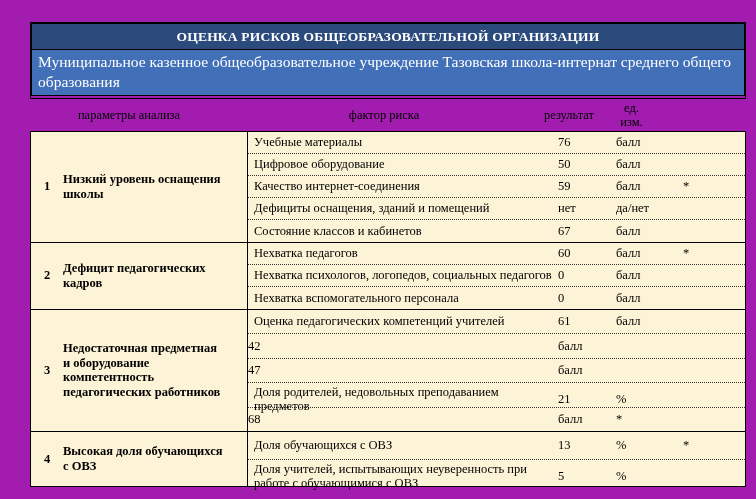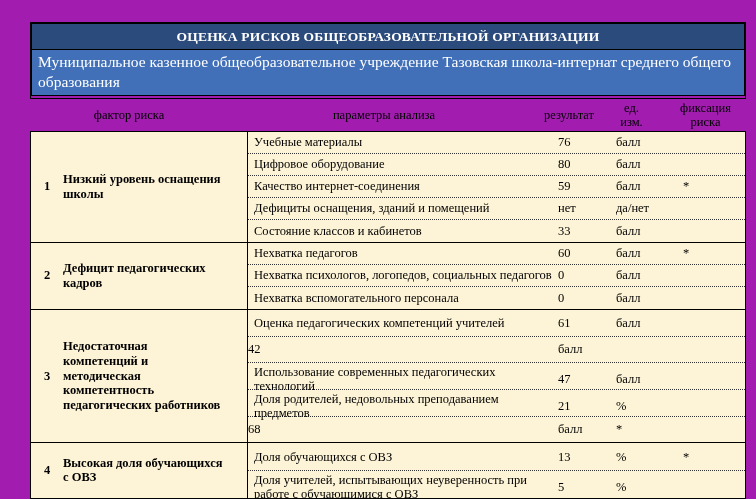--- a/index.html
+++ b/index.html
@@ -49,65 +49,63 @@
 
 <div class="page">
   <div class="sheet">
 
     <div class="header-box">
       <div class="title-bar">ОЦЕНКА РИСКОВ ОБЩЕОБРАЗОВАТЕЛЬНОЙ ОРГАНИЗАЦИИ</div>
       <div class="org-bar">Муниципальное казенное общеобразовательное учреждение Тазовская школа-интернат среднего общего образования</div>
     </div>
 
     <div class="col-header">
+      <div class="ch">параметры анализа</div>
       <div class="ch">фактор риска</div>
-      <div class="ch">параметры анализа</div>
       <div class="ch">результат</div>
       <div class="ch">ед.
 изм.</div>
-      <div class="ch">фиксация
-риска</div>
     </div>
 
     <div class="body-box">
   <div class="section">
     <div class="num">1</div>
     <div class="factor">Низкий уровень оснащения школы</div>
     <div class="rows">
   <div class="row">
     <div class="cell param">Учебные материалы</div>
     <div class="cell result">76</div>
     <div class="cell unit">балл</div>
     <div class="cell fix"></div>
   </div>
 
   <div class="row">
     <div class="cell param">Цифровое оборудование</div>
-    <div class="cell result">80</div>
+    <div class="cell result">50</div>
     <div class="cell unit">балл</div>
     <div class="cell fix"></div>
   </div>
 
   <div class="row">
     <div class="cell param">Качество интернет-соединения</div>
     <div class="cell result">59</div>
     <div class="cell unit">балл</div>
     <div class="cell fix">*</div>
   </div>
 
   <div class="row">
     <div class="cell param">Дефициты оснащения, зданий и помещений</div>
     <div class="cell result">нет</div>
     <div class="cell unit">да/нет</div>
     <div class="cell fix"></div>
   </div>
 
   <div class="row">
     <div class="cell param">Состояние классов и кабинетов</div>
-    <div class="cell result">33</div>
+    <div class="cell result">67</div>
     <div class="cell unit">балл</div>
     <div class="cell fix"></div>
   </div>
 </div>
   </div>
 
   <div class="section">
     <div class="num">2</div>
     <div class="factor">Дефицит педагогических кадров</div>
     <div class="rows">
@@ -129,37 +127,36 @@
     <div class="cell param">Нехватка вспомогательного персонала</div>
     <div class="cell result">0</div>
     <div class="cell unit">балл</div>
     <div class="cell fix"></div>
   </div>
 </div>
   </div>
 
   <div class="section">
     <div class="num">3</div>
-    <div class="factor">Недостаточная компетенций и методическая компетентность педагогических работников</div>
+    <div class="factor">Недостаточная предметная и оборудование компетентность педагогических работников</div>
     <div class="rows">
   <div class="row">
     <div class="cell param">Оценка педагогических компетенций учителей</div>
     <div class="cell result">61</div>
     <div class="cell unit">балл</div>
     <div class="cell fix"></div>
   </div>
 
   <div class="row">
     <div class="cell result">42</div>
     <div class="cell unit">балл</div>
     <div class="cell fix"></div>
   </div>
 
   <div class="row">
-    <div class="cell param">Использование современных педагогических технологий</div>
     <div class="cell result">47</div>
     <div class="cell unit">балл</div>
     <div class="cell fix"></div>
   </div>
 
   <div class="row">
     <div class="cell param">Доля родителей, недовольных преподаванием предметов</div>
     <div class="cell result">21</div>
     <div class="cell unit">%</div>
     <div class="cell fix"></div>

